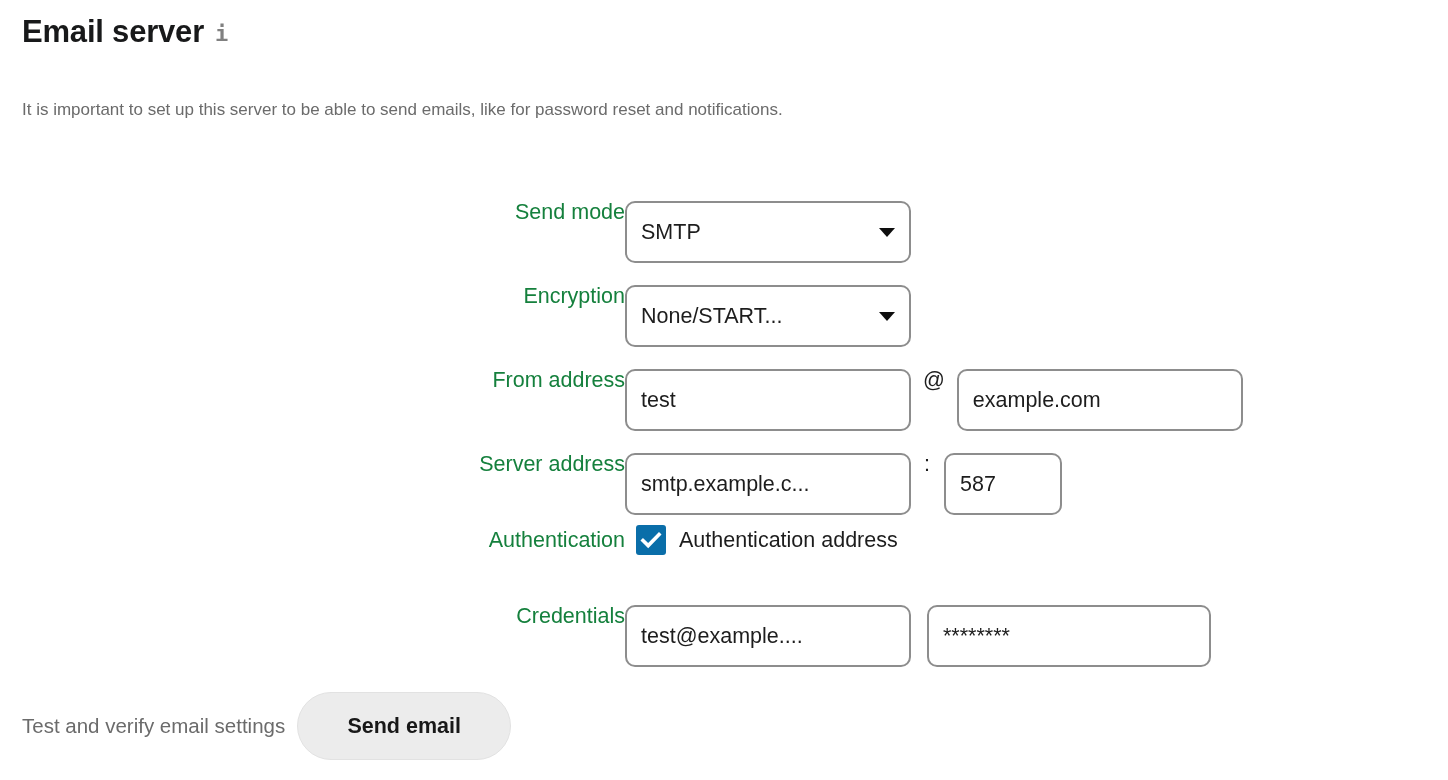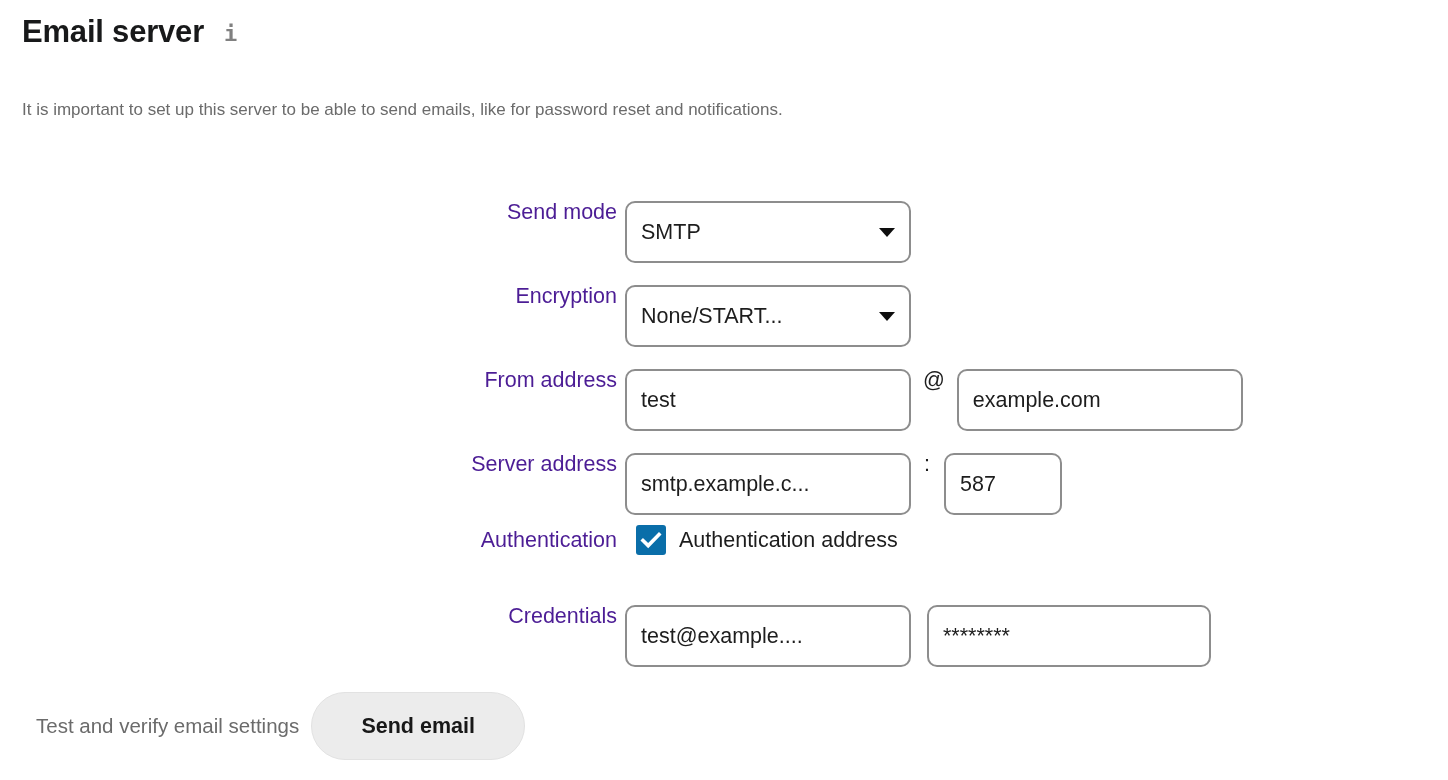--- a/index.html
+++ b/index.html
@@ -16,21 +16,21 @@
     overflow: hidden;
   }
 
   
   .page-title-row {
     position: absolute;
     left: 22px;
     top: 16px;
     display: flex;
     align-items: center;
-    gap: 20px;
+    gap: 11px;
   }
   .page-title {
     font-size: 31px;
     font-weight: bold;
     color: #18191a;
     letter-spacing: -0.2px;
     line-height: 1;
   }
   .info-icon {
     font-family: "DejaVu Sans Mono", monospace;
@@ -63,24 +63,23 @@
   .form-row {
     display: flex;
     align-items: center;
     height: 84px;
   }
   .form-row.tight { height: 68px; }
 
   .row-label {
     width: 625px;
     text-align: right;
-    padding-right: 8px;
     box-sizing: border-box;
     font-size: 21.5px;
-    color: #4c1d95;
+    color: #15803d;
     white-space: nowrap;
   }
 
   .ctrl-area {
     display: flex;
     align-items: center;
   }
 
   .field {
     box-sizing: border-box;
@@ -177,21 +176,21 @@
     margin-left: 17px;
   }
   .btn-send-email {
     width: 214px;
     height: 68px;
   }
 
   
   .footer-row {
     position: absolute;
-    left: 36px;
+    left: 22px;
     top: 692px;
     display: flex;
     align-items: center;
     gap: 12px;
   }
   .footer-text {
     font-size: 20.5px;
     color: #6b6b6b;
     white-space: nowrap;
   }

